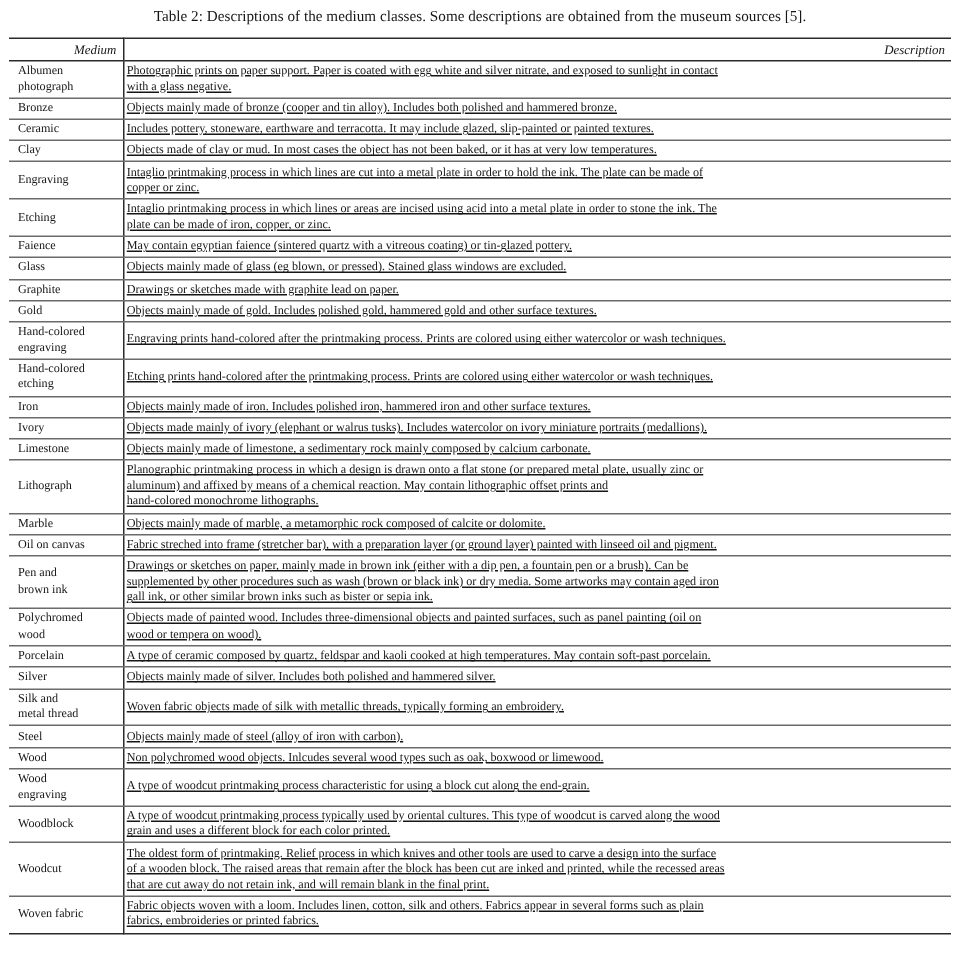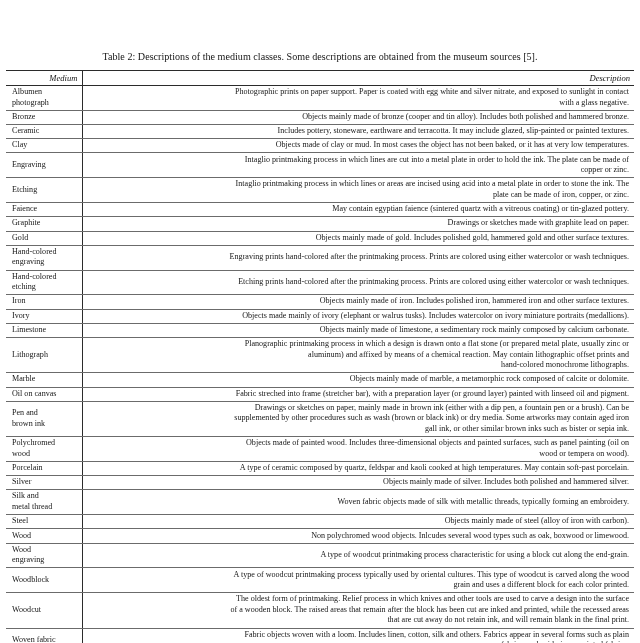--- a/index.html
+++ b/index.html
@@ -23,21 +23,20 @@
     padding: 0;
     position: relative;
   }
   .caption {
     text-align: center;
     font-size: 10.1px;
     line-height: 12px;
     padding: 6px 10px 7px 10px;
     color: #161616;
     letter-spacing: 0.02px;
-    margin-top: 45px;
   }
   table.medium-table {
     width: 628px;
     margin: 0 auto;
     border-collapse: collapse;
     table-layout: fixed;
     font-size: 8.1px;
     color: #161616;
   }
   table.medium-table col.c-medium { width: 76px; }
@@ -70,21 +69,22 @@
   }
   table.medium-table tbody td.td-medium {
     border-right: 0.85px solid #2b2b2b;
     padding-left: 6px;
     padding-right: 2px;
     white-space: normal;
   }
   table.medium-table tbody td.td-desc {
     padding-left: 2px;
     padding-right: 5px;
-    text-align: right;
+    text-align: left;
+    text-decoration: underline;
   }
   table.medium-table tbody tr:last-child td {
     border-bottom: 1.1px solid #2b2b2b;
   }
   .desc-line { display: block; }
   .medium-line { display: block; }
 </style>
 </head>
 <body>
 
@@ -159,20 +159,28 @@
         <tr>
           <td class="td-medium">
             <span class="medium-line">Faience</span>
           </td>
           <td class="td-desc">
             <span class="desc-line">May contain egyptian faience (sintered quartz with a vitreous coating) or tin-glazed pottery.</span>
           </td>
         </tr>
         <tr>
           <td class="td-medium">
+            <span class="medium-line">Glass</span>
+          </td>
+          <td class="td-desc">
+            <span class="desc-line">Objects mainly made of glass (eg blown, or pressed). Stained glass windows are excluded.</span>
+          </td>
+        </tr>
+        <tr>
+          <td class="td-medium">
             <span class="medium-line">Graphite</span>
           </td>
           <td class="td-desc">
             <span class="desc-line">Drawings or sketches made with graphite lead on paper.</span>
           </td>
         </tr>
         <tr>
           <td class="td-medium">
             <span class="medium-line">Gold</span>
           </td>

